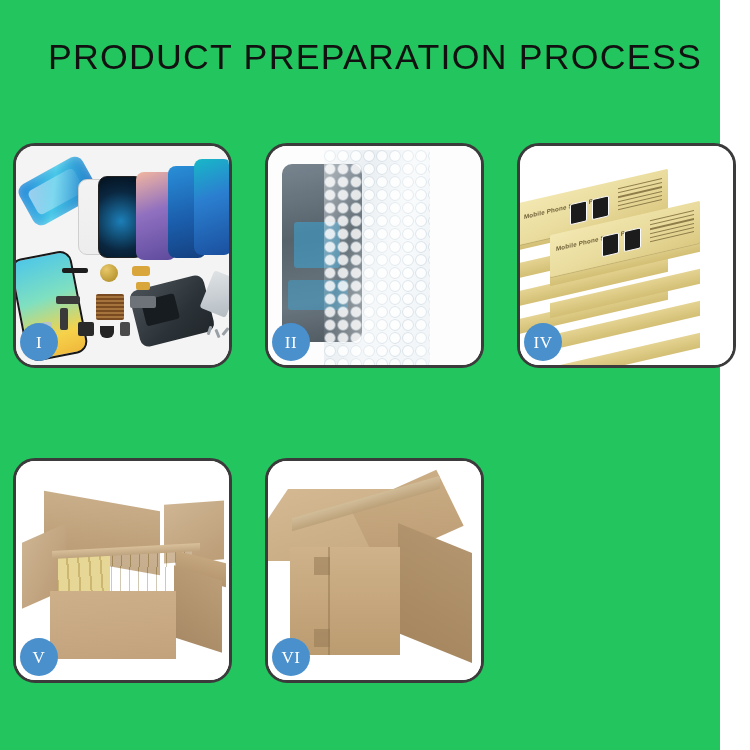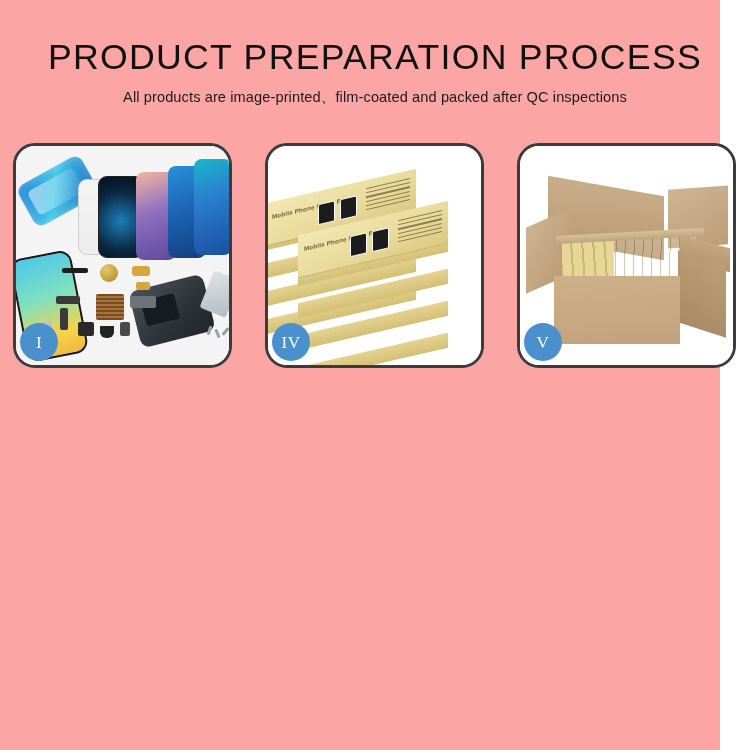--- a/index.html
+++ b/index.html
@@ -4,21 +4,21 @@
 <style>
   * { box-sizing: border-box; margin: 0; padding: 0; }
 
   html, body {
     width: 750px; height: 750px;
     background: #ffffff;
     font-family: "Liberation Sans", sans-serif;
     overflow: hidden;
   }
 
-  #page { position: relative; width: 720px; height: 750px; background:#fca5a5; }
+  #page { position: relative; width: 720px; height: 750px; background:#22c55e; }
 
   
   .header { position: absolute; left: 0; top: 0; width: 750px; text-align: center; }
   .title {
     font-family: "Liberation Sans", sans-serif;
     font-size: 35px; font-weight: 400; color: #111;
     letter-spacing: 1.2px; line-height: 1;
     margin-top: 39px; white-space: nowrap;
     transform: scaleX(1.02); transform-origin: center;
   }
@@ -249,21 +249,20 @@
   .c6-seam { position:absolute; left:60px; top:86px; width:1.5px; height:108px;
     background: rgba(140,112,76,.45); }
 </style>
 </head>
 <body>
 
 <div id="page">
 
   <div class="header">
     <div class="title">PRODUCT PREPARATION PROCESS</div>
-    <div class="subtitle">All products are image-printed、film-coated and packed after QC inspections</div>
   </div>
 
   <div class="grid">
 
     <div class="panel">
       <div class="panel-media p1">
         <div class="ph ph-a"></div>
         <div class="ph ph-b"></div>
         <div class="ph ph-b2"></div>
         <div class="ph ph-c"></div>
@@ -286,20 +285,29 @@
         <div class="tool"></div>
         <div class="screws">
           <i style="left:0;top:0;transform:rotate(18deg)"></i>
           <i style="left:8px;top:3px;transform:rotate(-22deg)"></i>
           <i style="left:16px;top:1px;transform:rotate(40deg)"></i>
         </div>
       </div>
       <div class="badge">I</div>
     </div>
 
+    <div class="panel">
+      <div class="panel-media p2">
+        <div class="wrapsheet"></div>
+        <div class="wrapinner"></div>
+        <div class="bubbles"></div>
+        <div class="sheen"></div>
+      </div>
+      <div class="badge">II</div>
+    </div>
 
 
     <div class="panel">
       <div class="panel-media p4">
 
         <div class="boxedge" style="left:-2px; top:72px;"></div>
         <div class="boxedge" style="left:-2px; top:100px;"></div>
         <div class="boxedge" style="left:-2px; top:128px;"></div>
         <div class="boxedge" style="left:-2px; top:156px;"></div>
 
@@ -347,15 +355,28 @@
         <div class="c5-inner"></div>
         <div class="c5-innerdark"></div>
         <div class="c5-rimL"></div>
         <div class="c5-flapRt"></div>
         <div class="c5-bodyR"></div>
         <div class="c5-body"></div>
       </div>
       <div class="badge">V</div>
     </div>
 
+    <div class="panel">
+      <div class="panel-media p6">
+        <div class="c6-top"></div>
+        <div class="c6-topR"></div>
+        <div class="c6-tape"></div>
+        <div class="c6-side"></div>
+        <div class="c6-front"></div>
+        <div class="c6-seam"></div>
+        <div class="c6-tab1"></div>
+        <div class="c6-tab2"></div>
+      </div>
+      <div class="badge">VI</div>
+    </div>
 
   </div>
 </div>
 
 </body></html>

